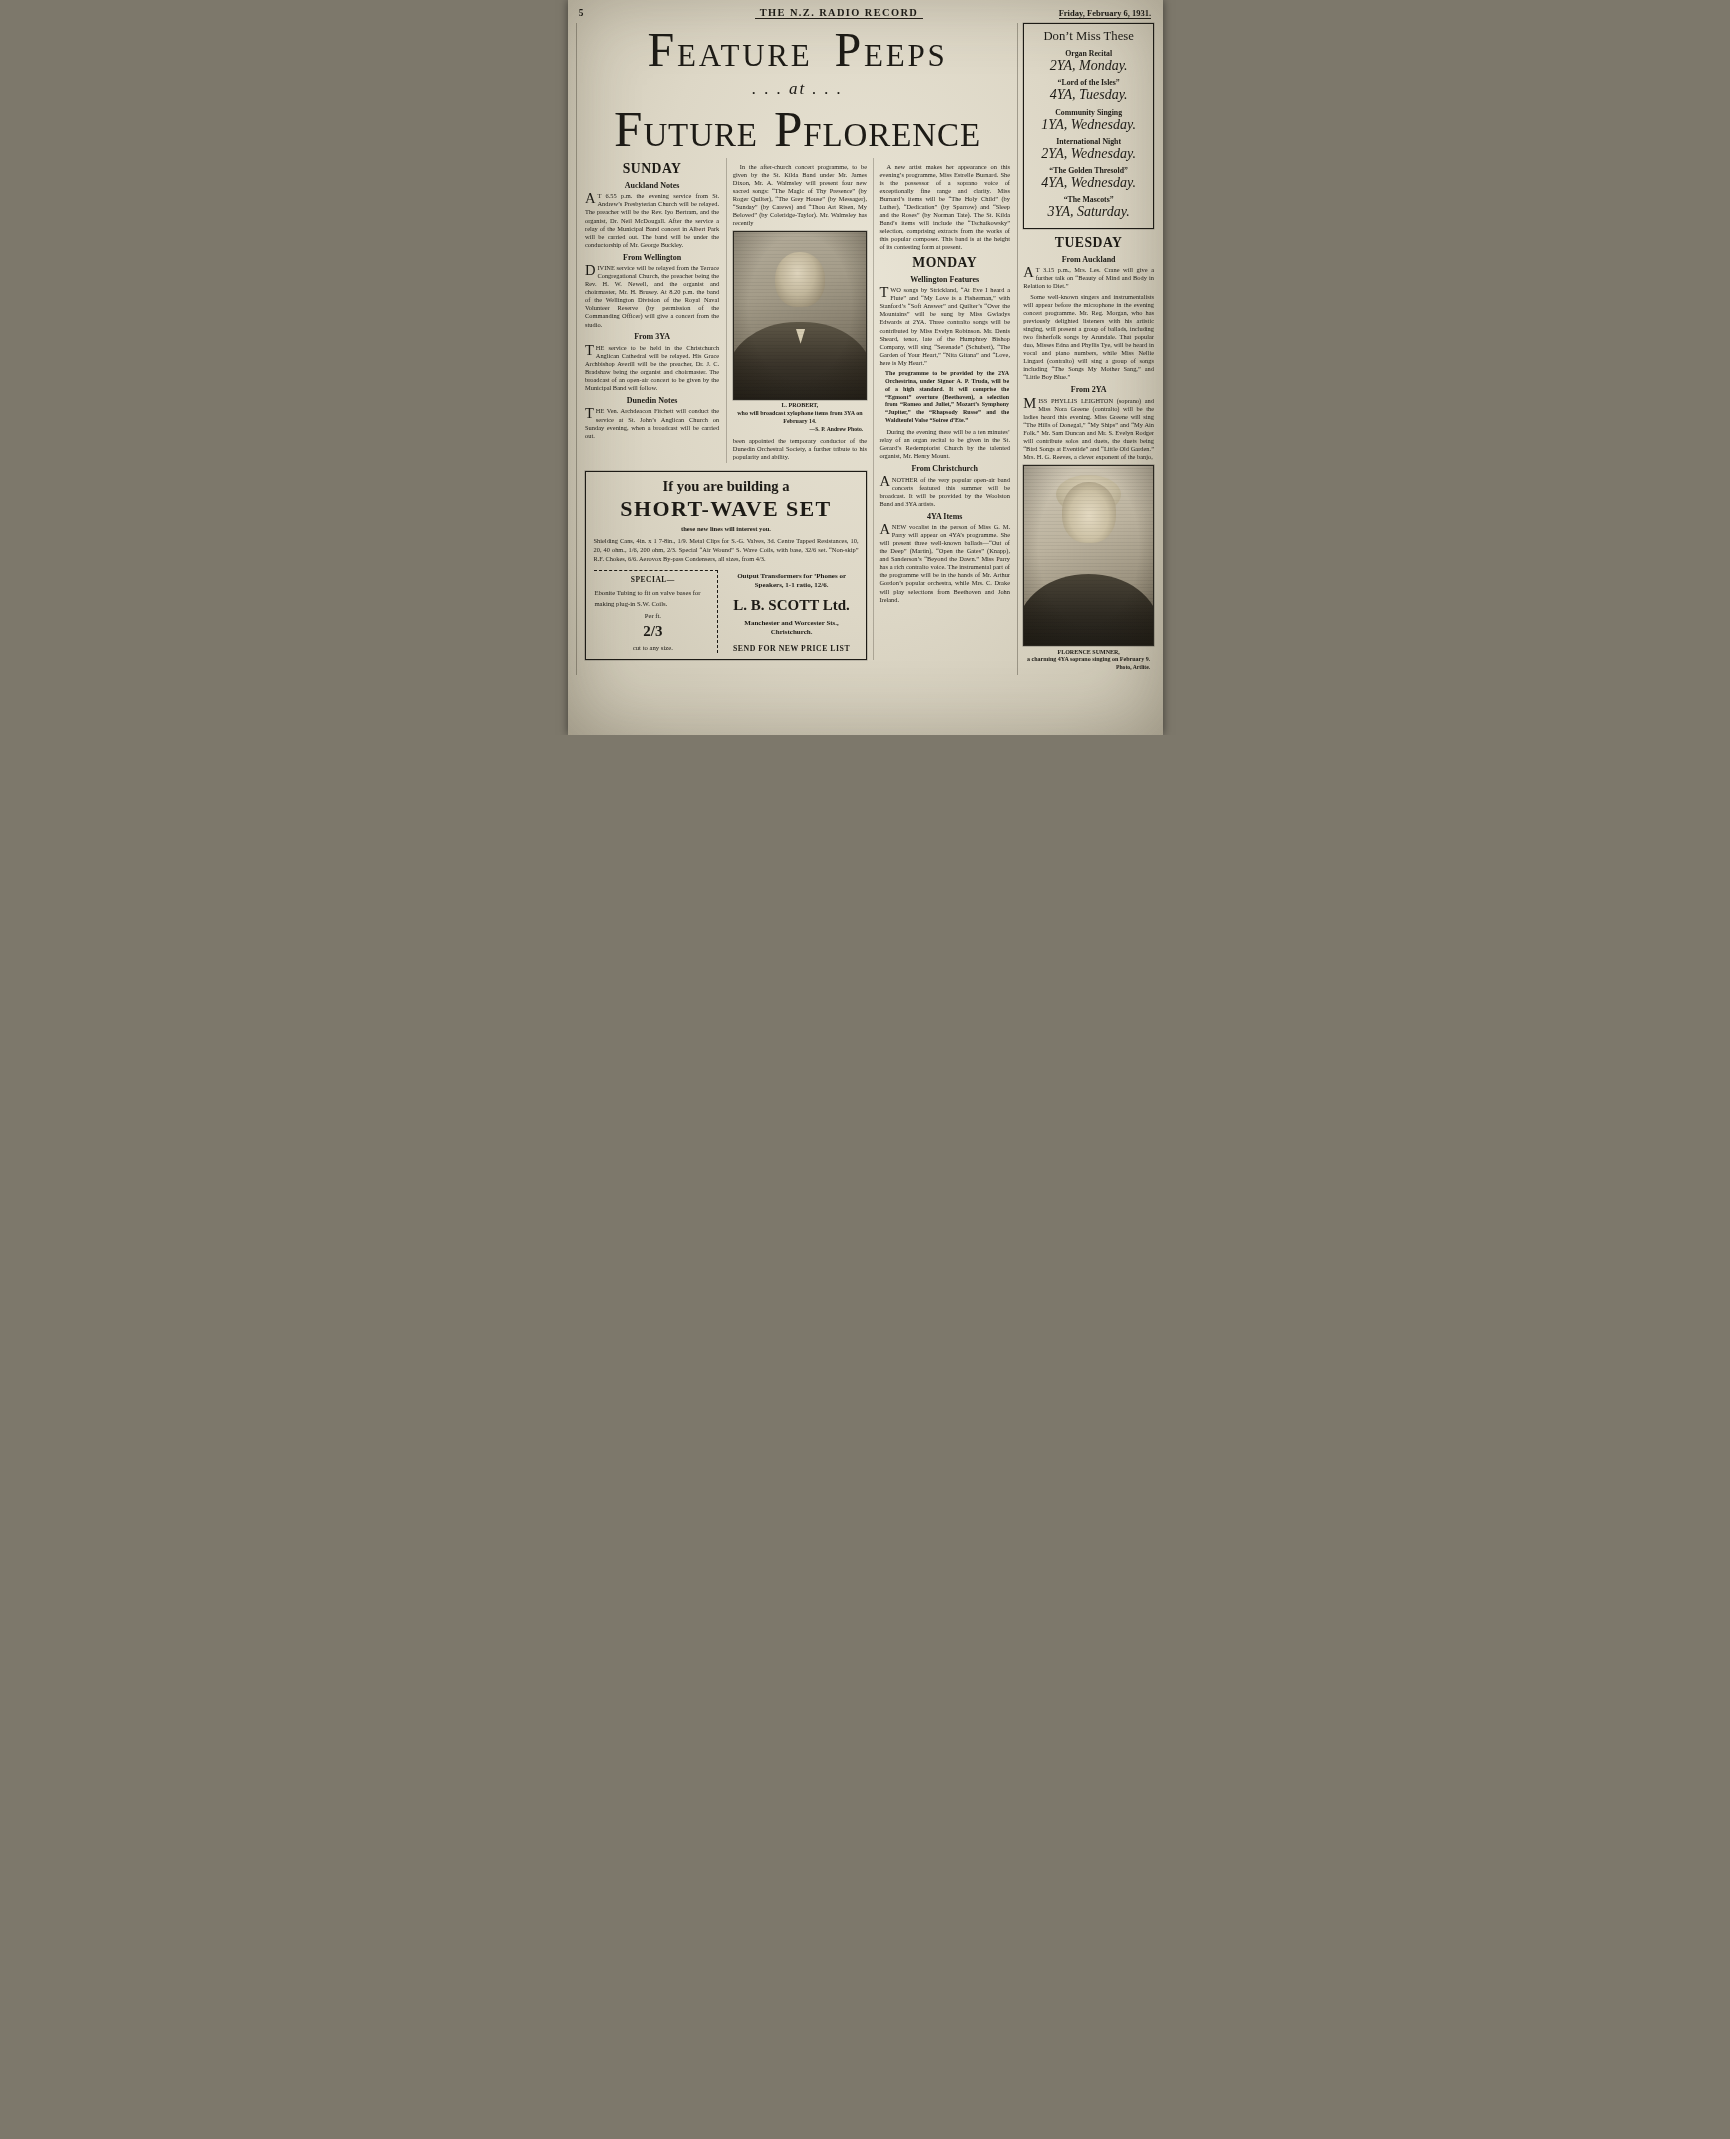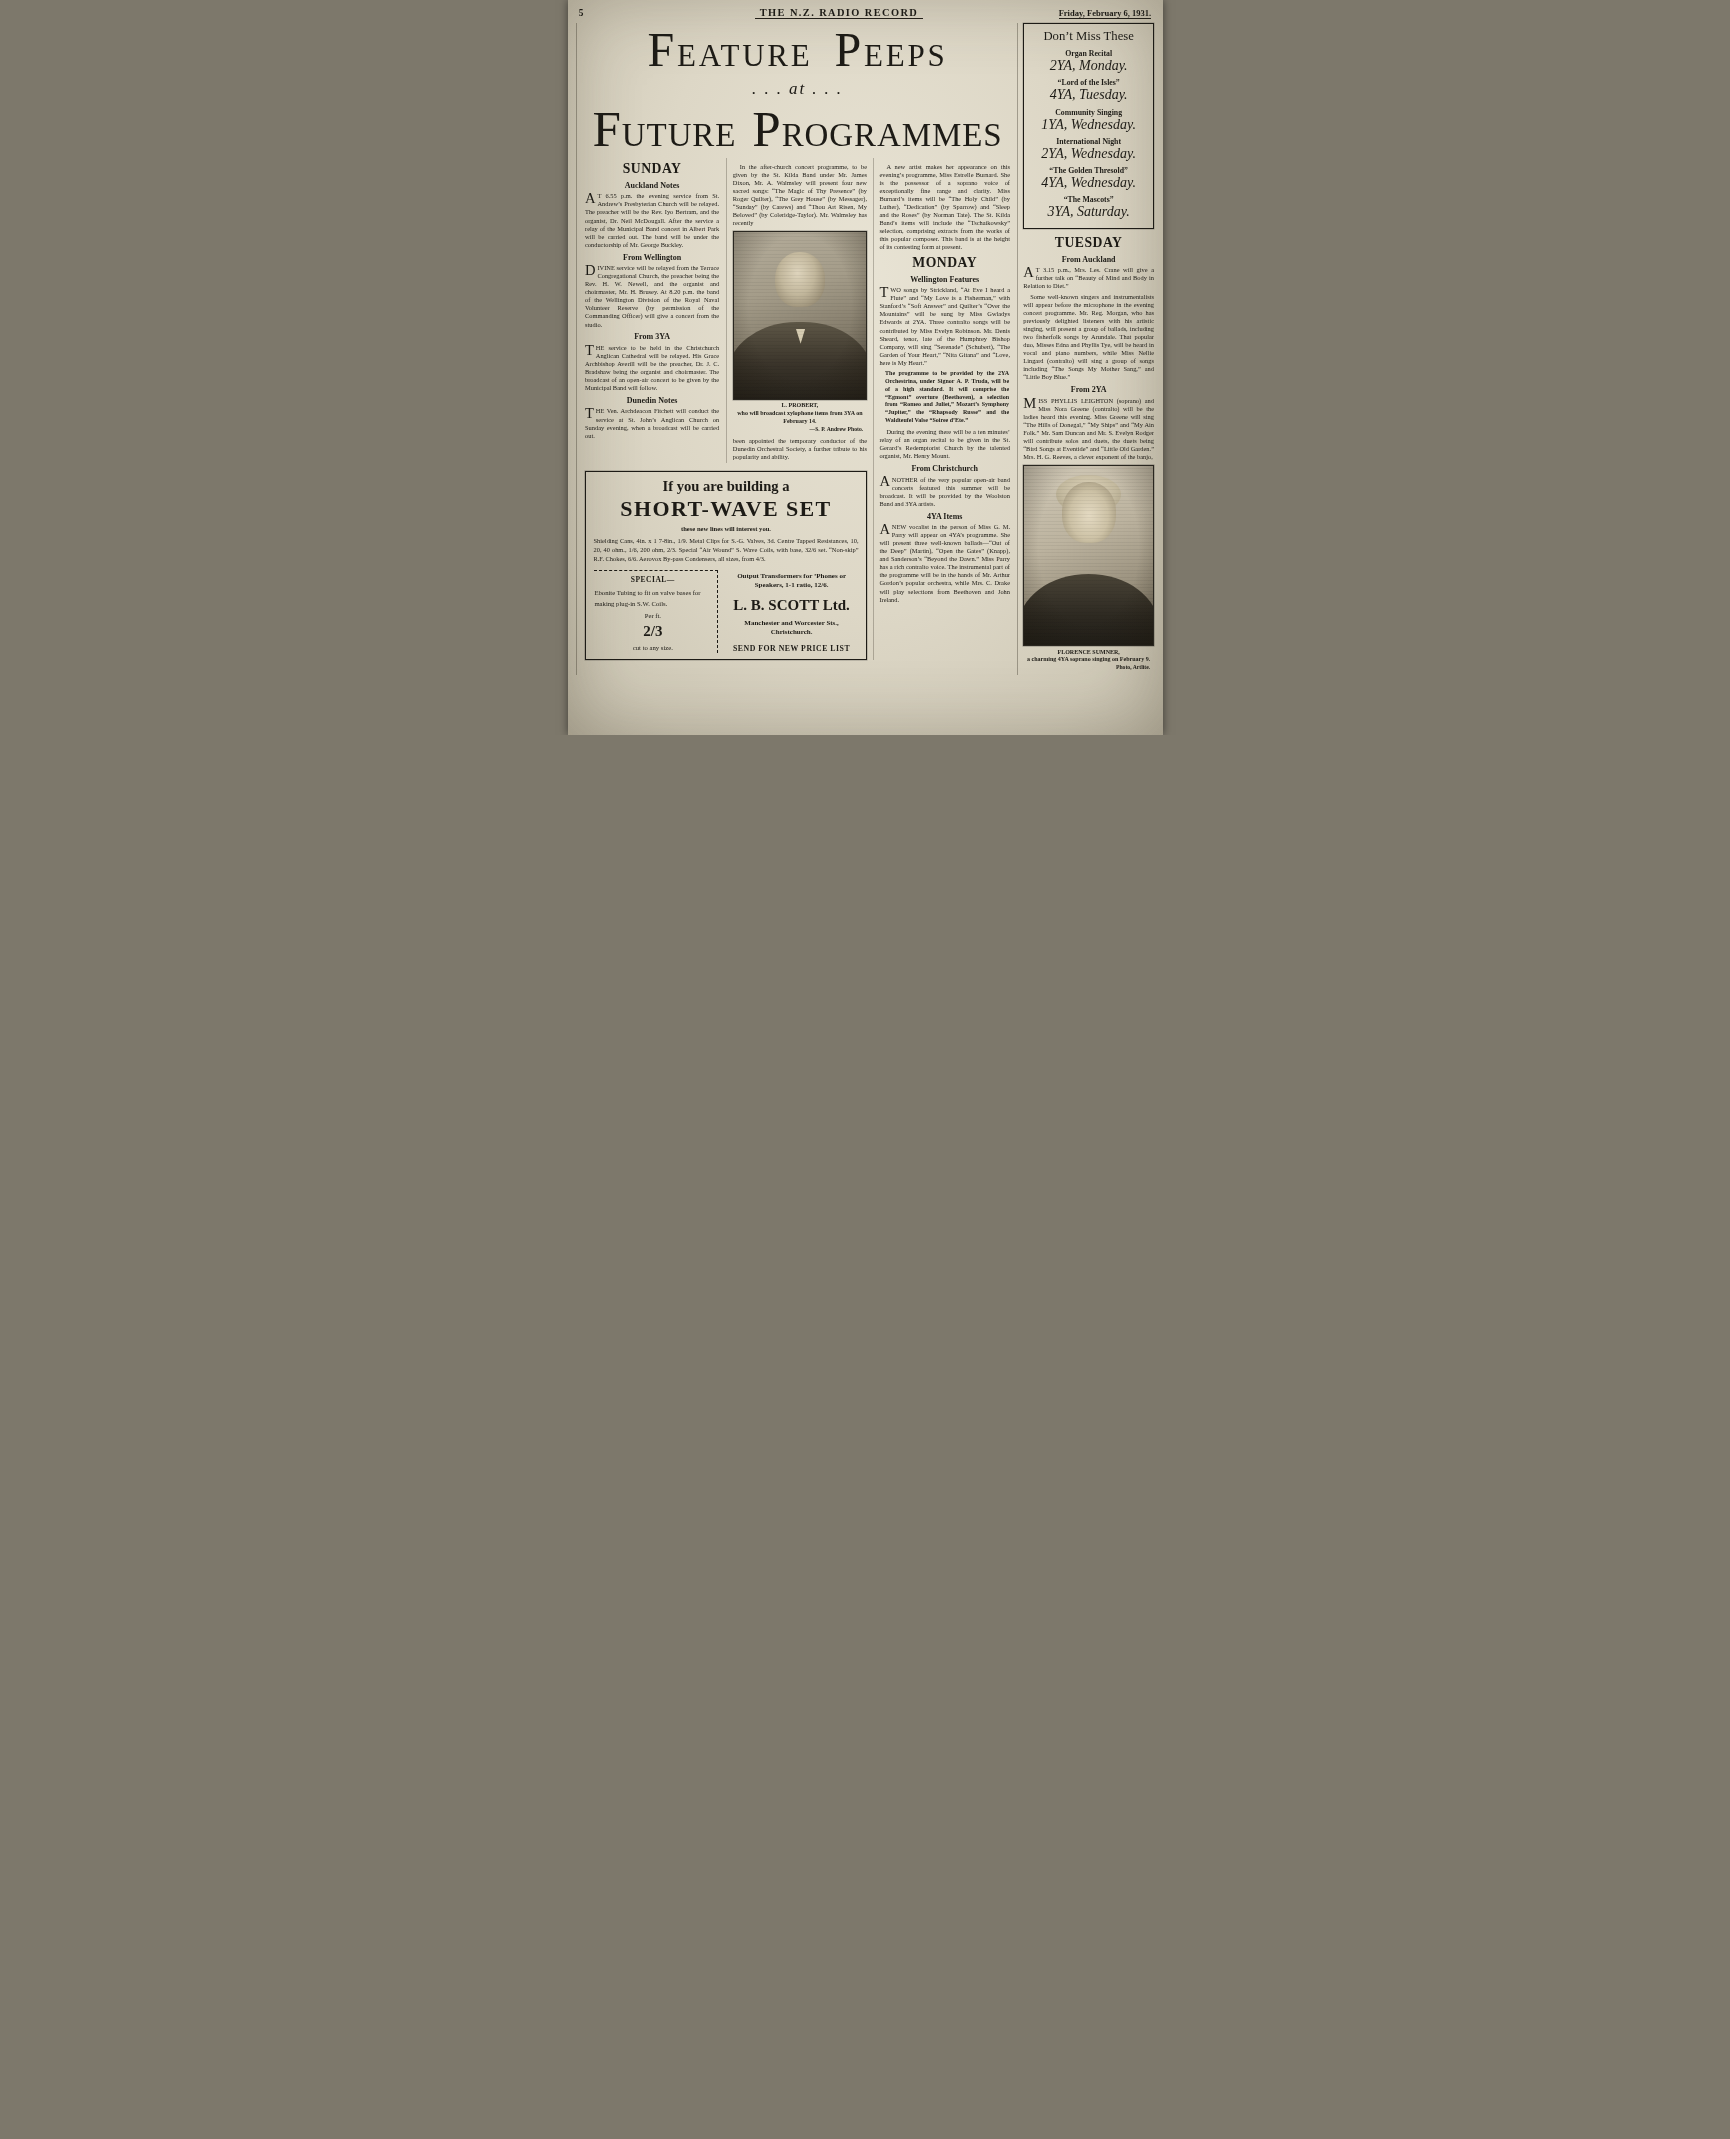--- a/index.html
+++ b/index.html
@@ -109,21 +109,21 @@
   <div class="content">
 
     <div class="left-region">
 
       <div class="headline">
         <div class="hl-line hl-line1">
           <span class="hl-word"><span class="initial">F</span><span>EATURE</span></span><span class="hl-word"><span class="initial">P</span><span>EEPS</span></span>
         </div>
         <div class="hl-connector">. . . at . . .</div>
         <div class="hl-line hl-line2">
-          <span class="hl-word"><span class="initial">F</span><span>UTURE</span></span><span class="hl-word"><span class="initial">P</span><span>ROGRAMMES</span></span>
+          <span class="hl-word"><span class="initial">F</span><span>UTURE</span></span><span class="hl-word"><span class="initial">P</span><span>FLORENCE</span></span>
         </div>
       </div>
 
       <div class="left-cols">
 
         <div class="cols12">
           <div class="two-cols">
 
             <div class="col col1">
               <h2 class="section-heading">SUNDAY</h2>

